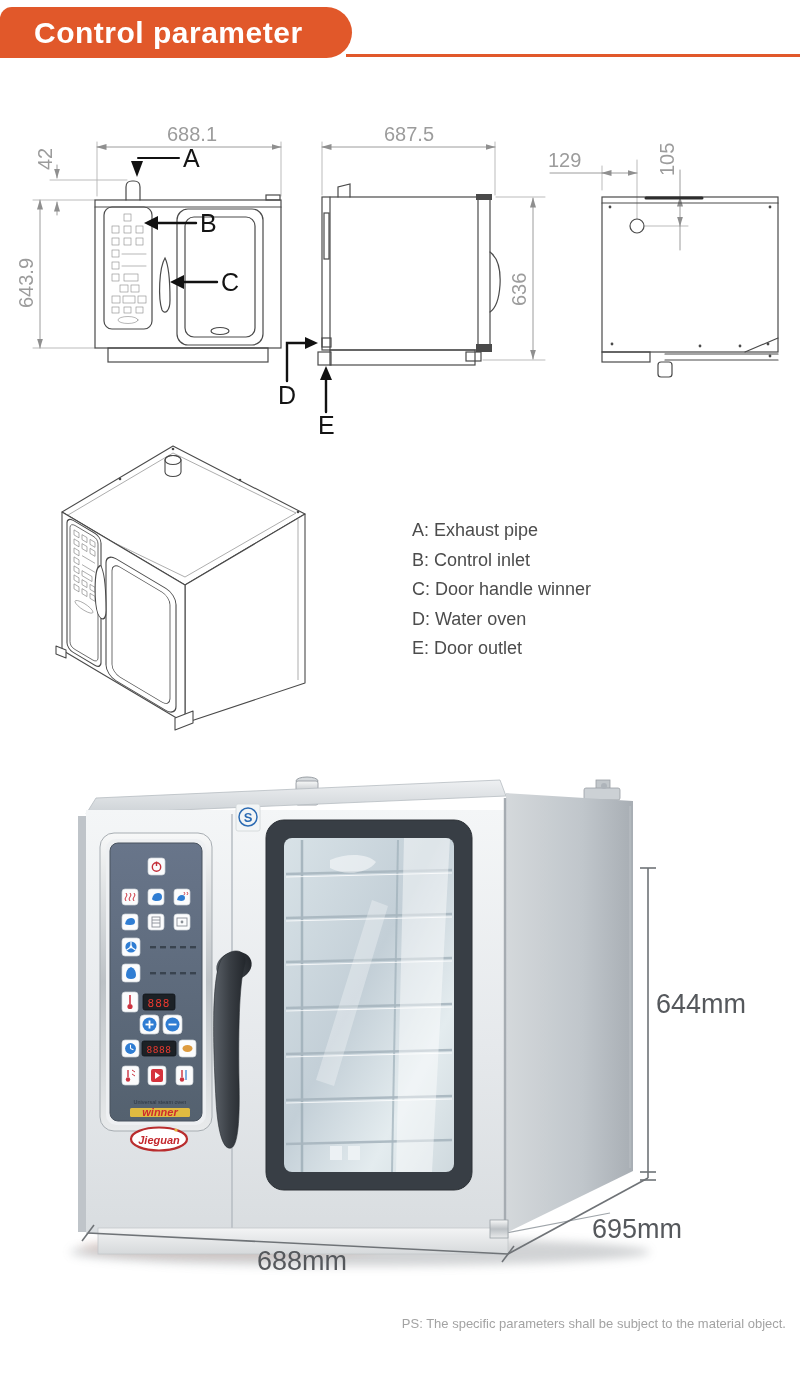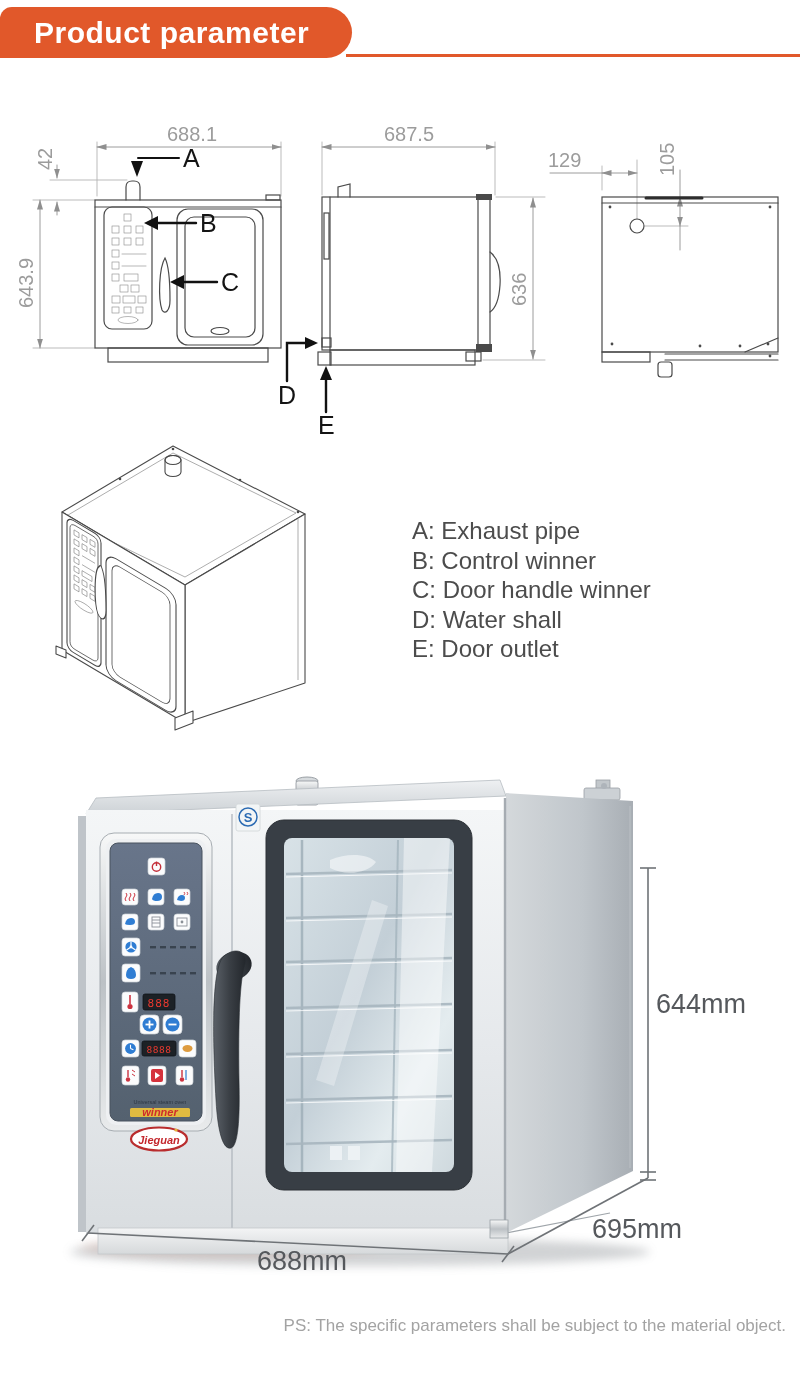--- a/index.html
+++ b/index.html
@@ -6,38 +6,38 @@
   .page{position:relative;width:800px;height:1398px;background:#ffffff;
         font-family:"Liberation Sans",sans-serif;overflow:hidden;}
   
   .banner{position:absolute;left:0;top:7px;width:352px;height:51px;
           background:#e1582a;border-radius:14px 30px 30px 0;
           display:flex;align-items:center;padding-left:34px;box-sizing:border-box;}
   .banner span{color:#ffffff;font-size:30px;font-weight:bold;letter-spacing:.5px;}
   .banner-rule{position:absolute;left:346px;top:54px;width:454px;height:3px;background:#e1582a;}
   
   .legend{position:absolute;left:412px;top:516px;}
-  .legend div{font-size:24px;line-height:29.5px;color:#4c4c4c;white-space:nowrap;}
+  .legend div{font-size:18px;line-height:29.5px;color:#4c4c4c;white-space:nowrap;}
   
   .footer{position:absolute;left:0;right:14px;top:1316px;text-align:right;
-          font-size:17px;color:#a3a3a3;}
+          font-size:13px;color:#a3a3a3;}
   
   svg{font-family:"Liberation Sans",sans-serif;}
   .dimtxt{font-size:20px;fill:#9c9c9c;}
   .lbl{font-size:25px;fill:#141414;}
   .photodim{font-size:27px;fill:#55585c;}
   .seg{font-family:"DejaVu Sans Mono",monospace;fill:#e8392f;}
 </style>
 </head>
 <body>
 
 <div class="page">
 
   <div class="banner">
-    <span>Product parameter</span>
+    <span>Control parameter</span>
   </div>
   <div class="banner-rule"></div>
 
   <svg width="800" height="1398" viewBox="0 0 800 1398" style="position:absolute;left:0;top:0;">
     <defs>
       <marker id="arr" viewBox="0 0 10 6" refX="9.5" refY="3" markerWidth="10" markerHeight="6" orient="auto-start-reverse">
         <path d="M0,0 L10,3 L0,6 Z" fill="#8f8f8f"></path>
       </marker>
       <linearGradient id="gFront" x1="0" y1="0" x2="0" y2="1">
         <stop offset="0" stop-color="#f4f6f7"></stop>
@@ -477,21 +477,21 @@
         <line x1="508" y1="1254" x2="648" y2="1178"></line>
       </g>
       <text class="photodim" x="656" y="1013">644mm</text>
       <text class="photodim" x="302" y="1270" text-anchor="middle">688mm</text>
       <text class="photodim" x="592" y="1238">695mm</text>
     </g>
   </svg>
 
   <div class="legend">
     <div>A: Exhaust pipe</div>
-    <div>B: Control winner</div>
+    <div>B: Control inlet</div>
     <div>C: Door handle winner</div>
-    <div>D: Water shall</div>
+    <div>D: Water oven</div>
     <div>E: Door outlet</div>
   </div>
 
   <div class="footer">PS: The specific parameters shall be subject to the material object.</div>
 
 </div>
 
 </body></html>

